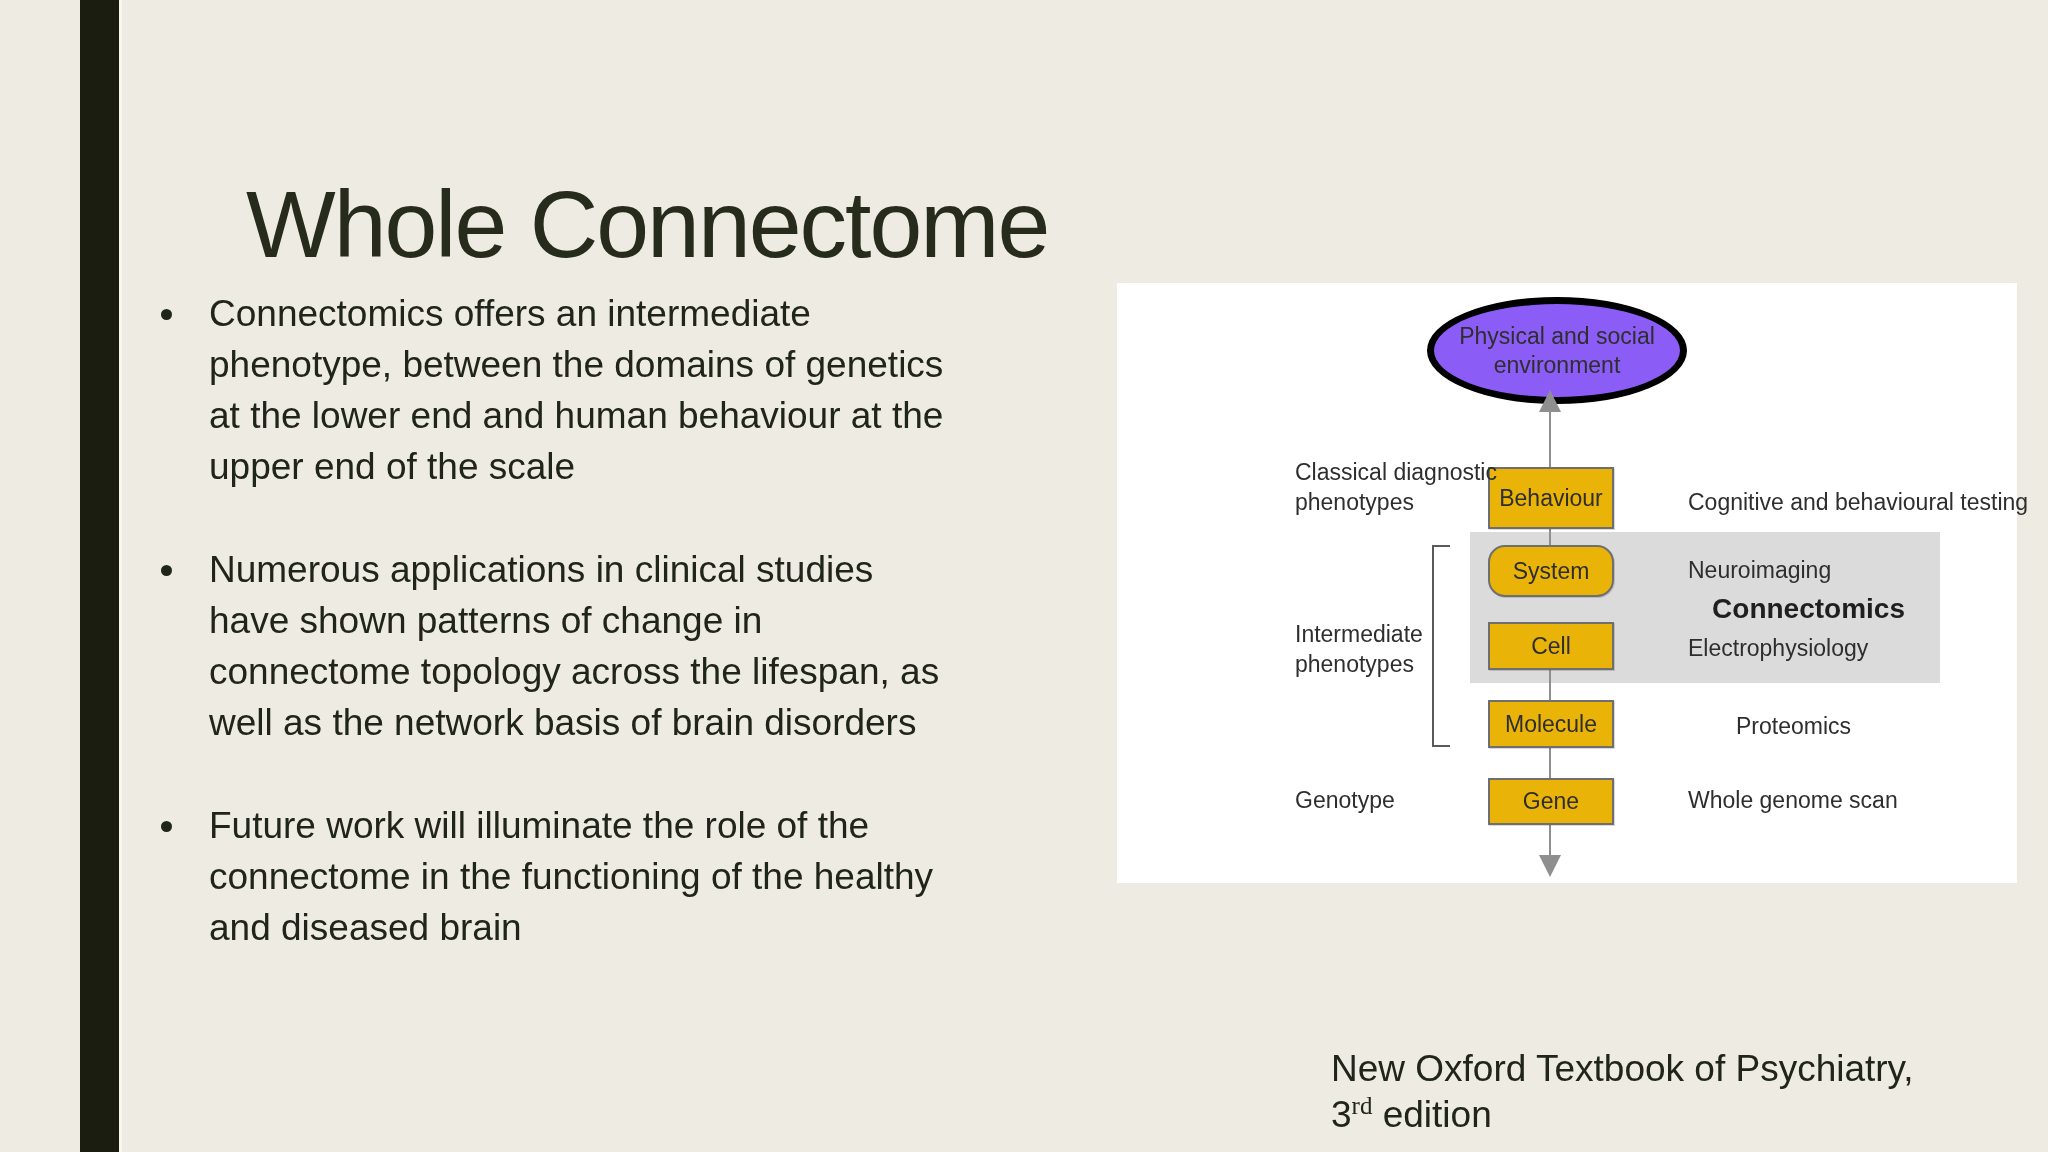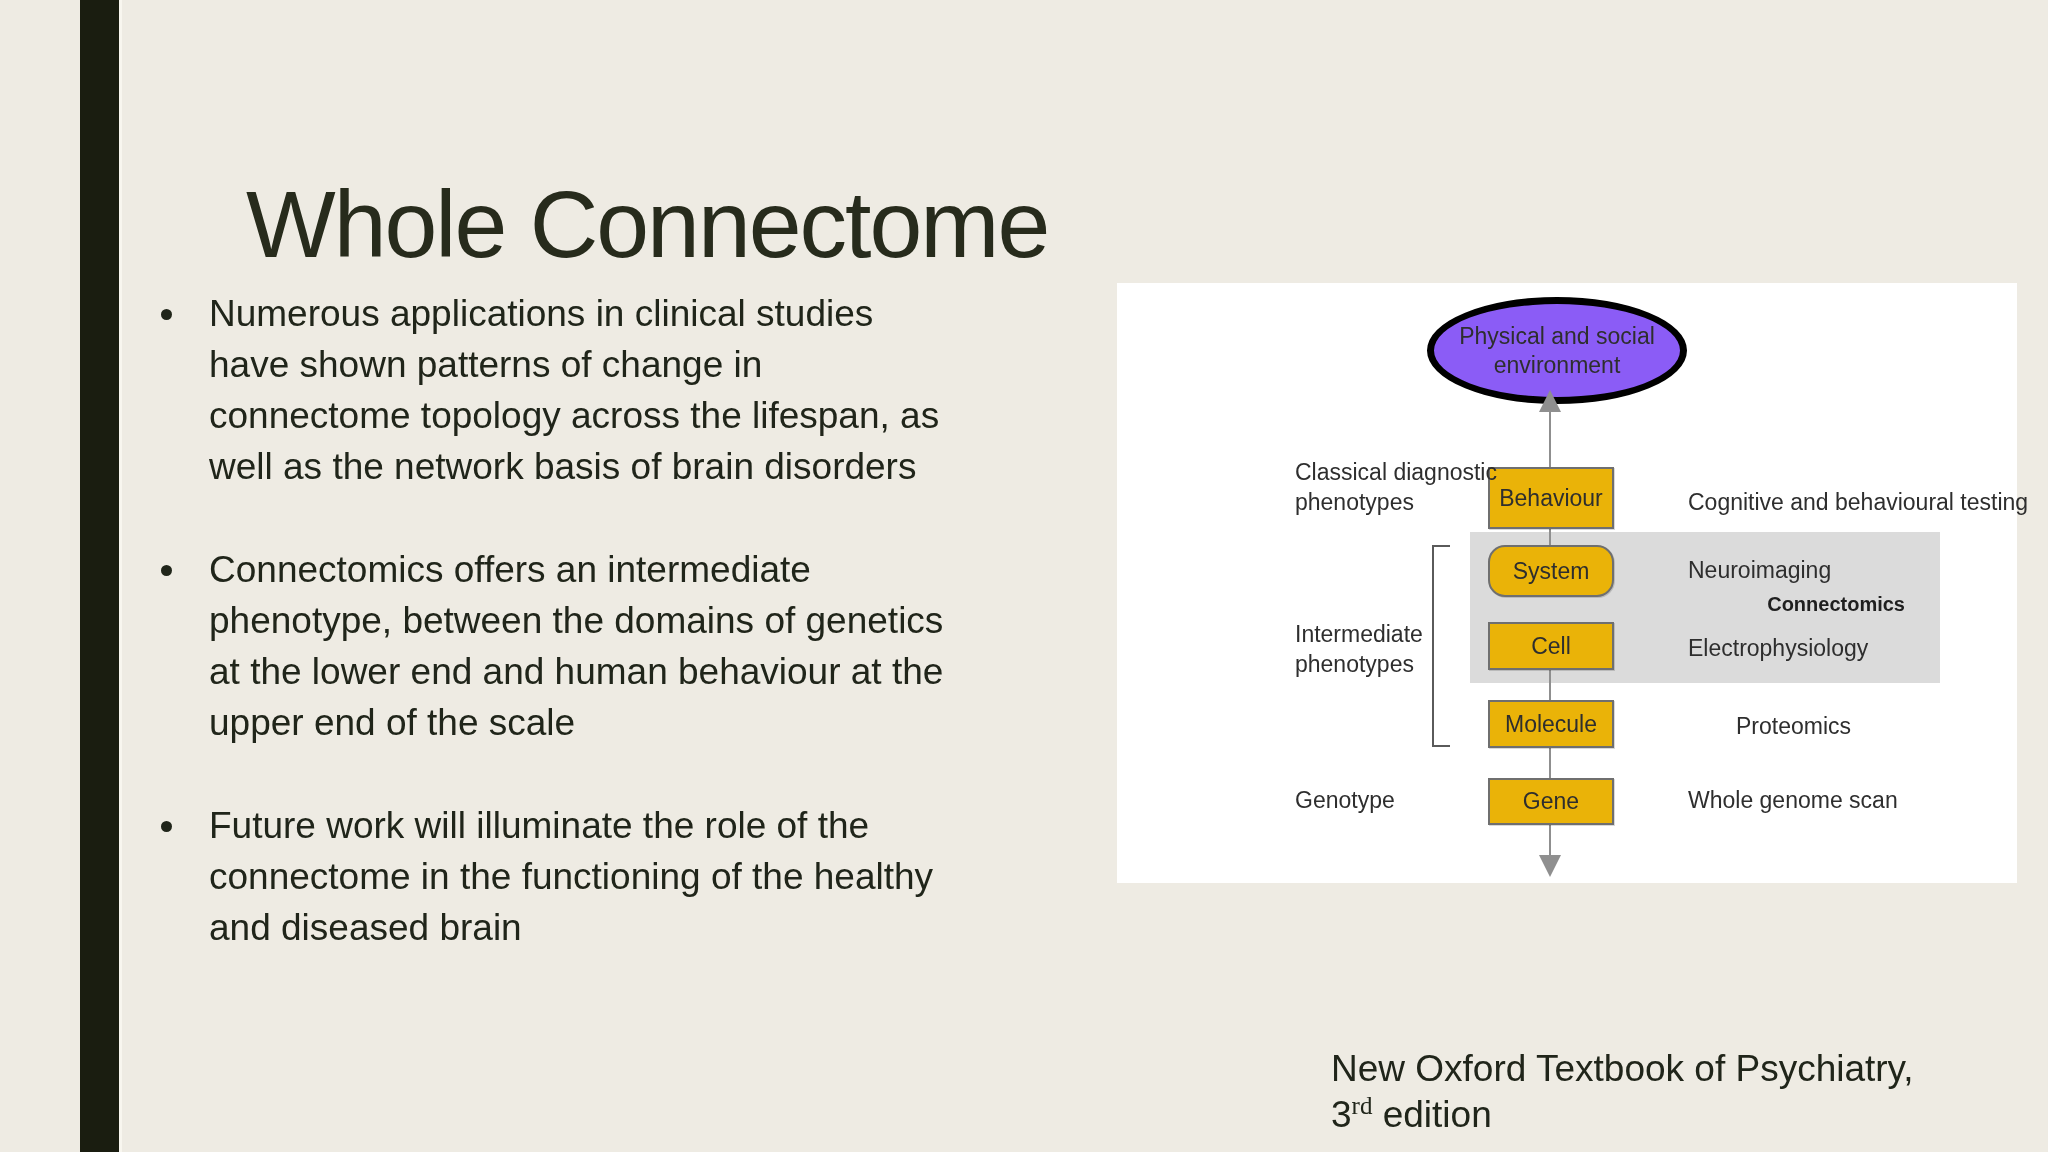--- a/index.html
+++ b/index.html
@@ -84,21 +84,21 @@
   .label-intermediate { top:336px; }
   .label-genotype { top:502px; }
   .label-cognitive { top:204px; }
   .label-neuroimaging { top:272px; }
   .label-electrophysiology { top:350px;text-align:right; }
   .label-proteomics { top:428px;margin-left:48px; }
   .label-wholegenome { top:502px; }
 
   .highlight-label {
     position:absolute; right:112px; top:310px;
-    font-size:20px; font-weight:bold; color:#1F1F1F; white-space:nowrap;text-align:center;
+    font-size:28px; font-weight:bold; color:#1F1F1F; white-space:nowrap;text-align:center;
   }
   .bracket {
     position:absolute; left:315px; top:262px; width:18px; height:202px;
     border-left:2px solid #5A5A5A; border-top:2px solid #5A5A5A;
     border-bottom:2px solid #5A5A5A; box-sizing:border-box;
   }
 
   .citation {
     position:absolute; left:1331px; top:1046px;
     font-size:37px; line-height:46px; color:#20251A;
@@ -108,31 +108,31 @@
 </head>
 <body>
 
 <div class="accent-bar"></div>
 
 <h1 class="slide-title">Whole Connectome</h1>
 
 <div class="bullets">
   <div class="bullet">
     <span class="bullet-dot"></span>
+    <span class="bullet-text">Connectomics offers an intermediate
+phenotype, between the domains of genetics
+at the lower end and human behaviour at the
+upper end of the scale</span>
+  </div>
+  <div class="bullet">
+    <span class="bullet-dot"></span>
     <span class="bullet-text">Numerous applications in clinical studies
 have shown patterns of change in
 connectome topology across the lifespan, as
 well as the network basis of brain disorders</span>
-  </div>
-  <div class="bullet">
-    <span class="bullet-dot"></span>
-    <span class="bullet-text">Connectomics offers an intermediate
-phenotype, between the domains of genetics
-at the lower end and human behaviour at the
-upper end of the scale</span>
   </div>
   <div class="bullet">
     <span class="bullet-dot"></span>
     <span class="bullet-text">Future work will illuminate the role of the
 connectome in the functioning of the healthy
 and diseased brain</span>
   </div>
 </div>
 
 <div class="figure-panel">

